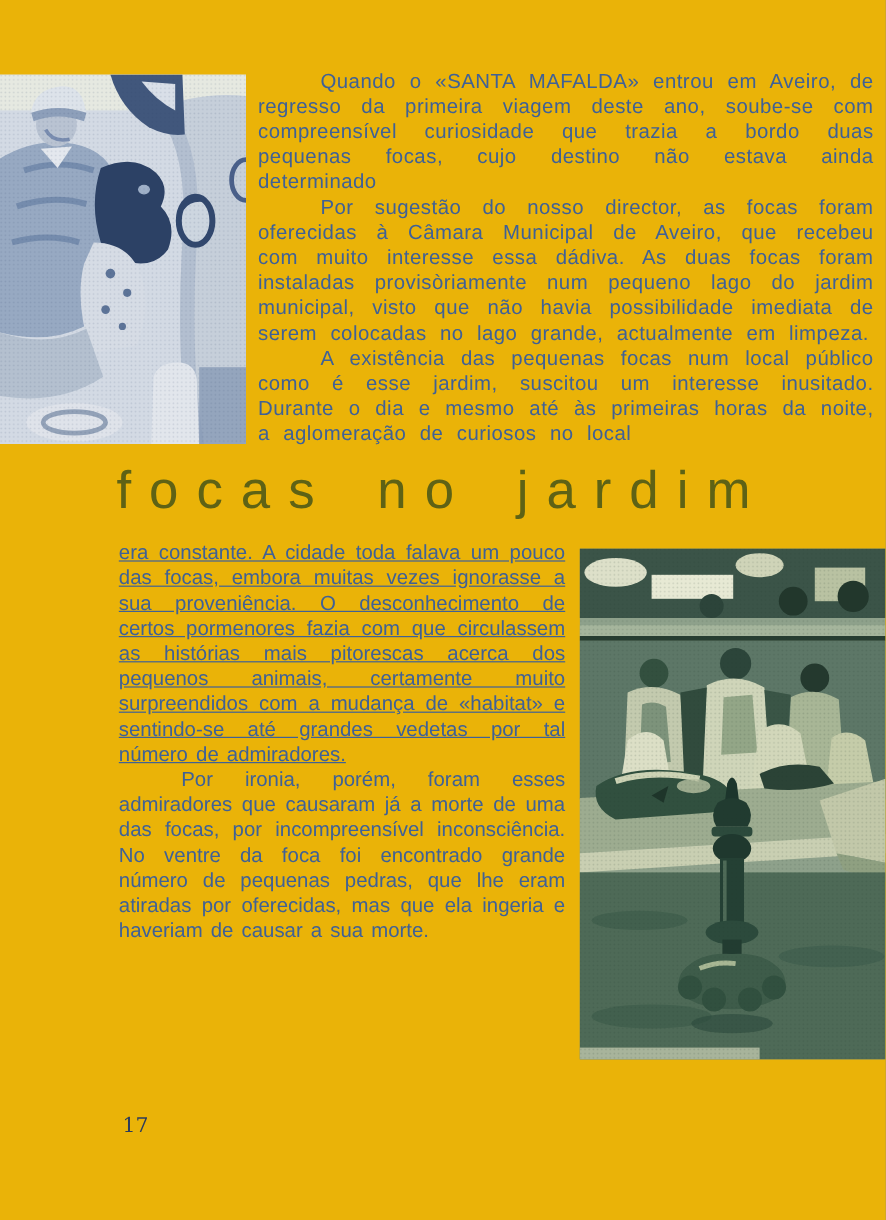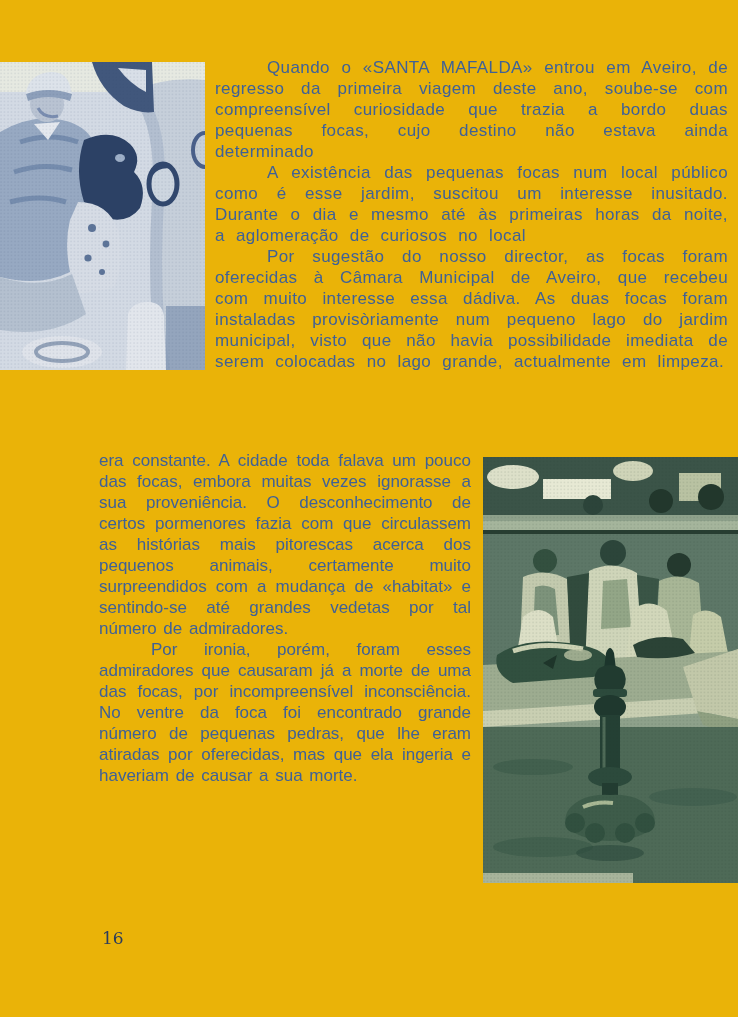--- a/index.html
+++ b/index.html
@@ -28,21 +28,21 @@
     word-spacing: 6px;
     letter-spacing: 0.4px;
   }
   .column-text {
     position: absolute;
     top: 450px;
     left: 99px;
     width: 372px;
     word-spacing: 2px;
   }
-  .column-text p.continuation { text-indent: 0; }
+  .column-text p.continuation { text-indent: 0; text-decoration: underline; }
   .column-text p.spaced { margin-top: 20px; }
   .headline {
     position: absolute;
     top: 384px;
     left: 0;
     margin: 0;
     padding-left: 97px;
     font-size: 44px;
     font-weight: 400;
     color: #5e6215;
@@ -113,24 +113,25 @@
       <rect x="166" y="244" width="39" height="64" fill="#7f93b0" opacity="0.7"></rect>
 
       <ellipse cx="62" cy="290" rx="40" ry="16" fill="#dfe3ea"></ellipse>
       <ellipse cx="62" cy="290" rx="26" ry="9" fill="none" stroke="#93a2b8" stroke-width="4"></ellipse>
       <rect width="205" height="308" fill="url(#htL)" opacity="0.14"></rect>
     </svg>
   </figure>
 
   <div class="intro-text body-text" style="color: rgb(63, 97, 151);">
     <p>Quando o «SANTA MAFALDA» entrou em Aveiro, de regresso da primeira viagem deste ano, soube-se com compreensível curiosidade que trazia a bordo duas pequenas focas, cujo destino não estava ainda determinado</p>
+    <p>Por sugestão do nosso director, as focas foram oferecidas à Câmara Municipal de Aveiro, que recebeu com muito interesse essa dádiva. As duas focas foram instaladas provisòriamente num pequeno lago do jardim municipal, visto que não havia possibilidade imediata de serem colocadas no lago grande, actualmente em limpeza.</p>
     <p>A existência das pequenas focas num local público como é esse jardim, suscitou um interesse inusitado. Durante o dia e mesmo até às primeiras horas da noite, a aglomeração de curiosos no local</p>
-    <p>Por sugestão do nosso director, as focas foram oferecidas à Câmara Municipal de Aveiro, que recebeu com muito interesse essa dádiva. As duas focas foram instaladas provisòriamente num pequeno lago do jardim municipal, visto que não havia possibilidade imediata de serem colocadas no lago grande, actualmente em limpeza.</p>
   </div>
 
+  <h1 class="headline" style="color: rgb(94, 98, 21);">focas no jardim</h1>
 
   <div class="column-text body-text" style="color: rgb(63, 97, 151);">
     <p class="continuation">era constante. A cidade toda falava um pouco das focas, embora muitas vezes ignorasse a sua proveniência. O desconhecimento de certos pormenores fazia com que circulassem as histórias mais pitorescas acerca dos pequenos animais, certamente muito surpreendidos com a mudança de «habitat» e sentindo-se até grandes vedetas por tal número de admiradores.</p>
     <p>Por ironia, porém, foram esses admiradores que causaram já a morte de uma das focas, por incompreensível inconsciência. No ventre da foca foi encontrado grande número de pequenas pedras, que lhe eram atiradas por oferecidas, mas que ela ingeria e haveriam de causar a sua morte.</p>
   </div>
 
   <figure class="photo photo-right">
     <svg width="255" height="426" viewBox="0 0 255 426">
       <defs>
         <pattern id="htR" width="3.5" height="3.5" patternUnits="userSpaceOnUse">
@@ -203,15 +204,15 @@
       <circle cx="142" cy="376" r="10" fill="#31503f"></circle>
       <circle cx="162" cy="366" r="10" fill="#31503f"></circle>
       <path d="M100 350 Q114 344 130 346" stroke="#a8b794" stroke-width="4" fill="none"></path>
       <ellipse cx="127" cy="396" rx="34" ry="8" fill="#2c4a3c" opacity="0.6"></ellipse>
 
       <rect x="0" y="416" width="150" height="10" fill="#cfd4b8" opacity="0.7"></rect>
       <rect width="255" height="426" fill="url(#htR)" opacity="0.15"></rect>
     </svg>
   </figure>
 
-  <div class="page-number">16</div>
+  <div class="page-number">17</div>
 
 </div>
 
 </body></html>

